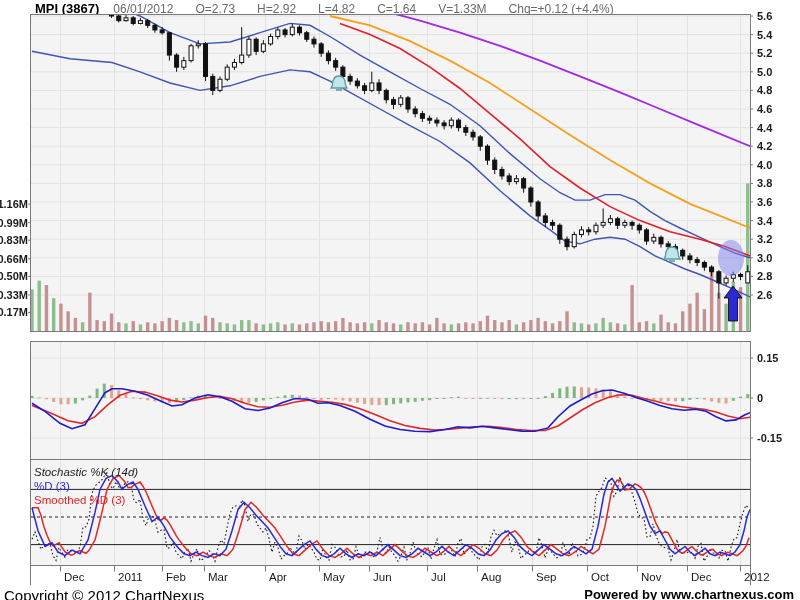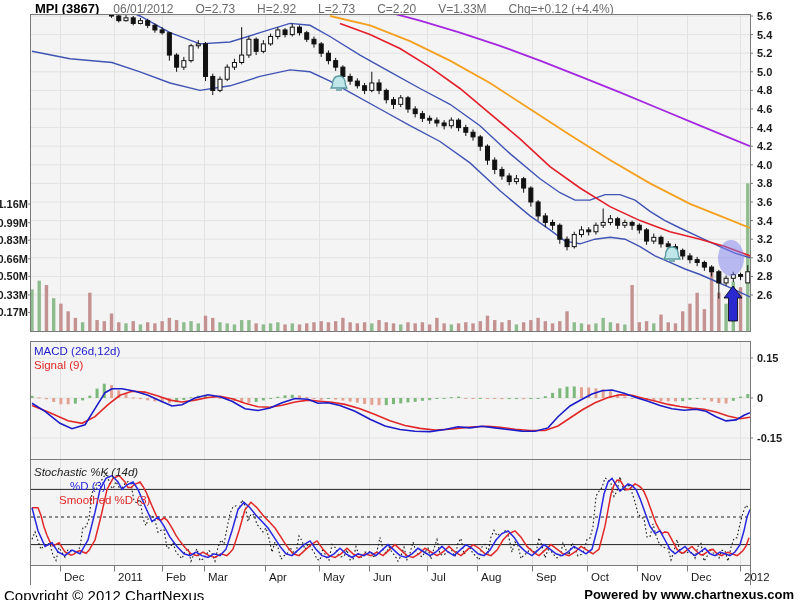--- a/index.html
+++ b/index.html
@@ -21,23 +21,23 @@
 <div class="chart-root">
 
   <div class="quote-header">
     <span class="sym">MPI (3867)</span>
     <span>06/01/2012</span>
       <span class="qgap"></span>
     <span>O=2.73</span>
       <span class="qgap"></span>
     <span>H=2.92</span>
       <span class="qgap"></span>
-    <span>L=2.73</span>
+    <span>L=4.82</span>
       <span class="qgap"></span>
-    <span>C=2.20</span>
+    <span>C=1.64</span>
       <span class="qgap"></span>
     <span>V=1.33M</span>
       <span class="qgap"></span>
     <span>Chg=+0.12 (+4.4%)</span>
   </div>
 
   <svg id="chart" width="800" height="600">
       <defs>
         <clipPath id="clipMain">
           <rect x="31" y="15" width="719" height="316"></rect>
@@ -636,25 +636,21 @@
         <text x="591" y="581" font-weight="normal" font-size="11.5px">Oct</text>
         <line x1="637.5" y1="565.5" x2="637.5" y2="571.5" stroke="#7a7a7a"></line>
         <text x="641" y="581" font-weight="normal" font-size="11.5px">Nov</text>
         <line x1="687.5" y1="565.5" x2="687.5" y2="571.5" stroke="#7a7a7a"></line>
         <text x="691" y="581" font-weight="normal" font-size="11.5px">Dec</text>
         <line x1="740.5" y1="565.5" x2="740.5" y2="571.5" stroke="#7a7a7a"></line>
         <text x="744" y="581" font-weight="normal" font-size="11.5px">2012</text>
       </g>
     </svg>
 
-  <div class="legend" style="left:34px;top:344px;" id="legend-macd">
-      <div style="color: rgb(28, 28, 200);">MACD (26d,12d)</div>
-      <div style="color: rgb(224, 40, 40);">Signal (9)</div>
-    </div>
   <div class="legend" style="left:34px;top:465px;" id="legend-stoch">
       <div style="color: rgb(34, 34, 34); font-style: italic;">Stochastic %K (14d)</div>
-      <div style="color: rgb(40, 40, 224); margin-left: 36px;">%D (3)</div>
-      <div style="color: rgb(224, 40, 40); margin-left: 25px;">Smoothed %D (3)</div>
+      <div style="color: rgb(40, 40, 224);">%D (3)</div>
+      <div style="color: rgb(224, 40, 40);">Smoothed %D (3)</div>
     </div>
 
   <div class="footer-left">Copyright © 2012 ChartNexus</div>
   <div class="footer-right">Powered by www.chartnexus.com</div>
 </div>
 
 </body></html>

